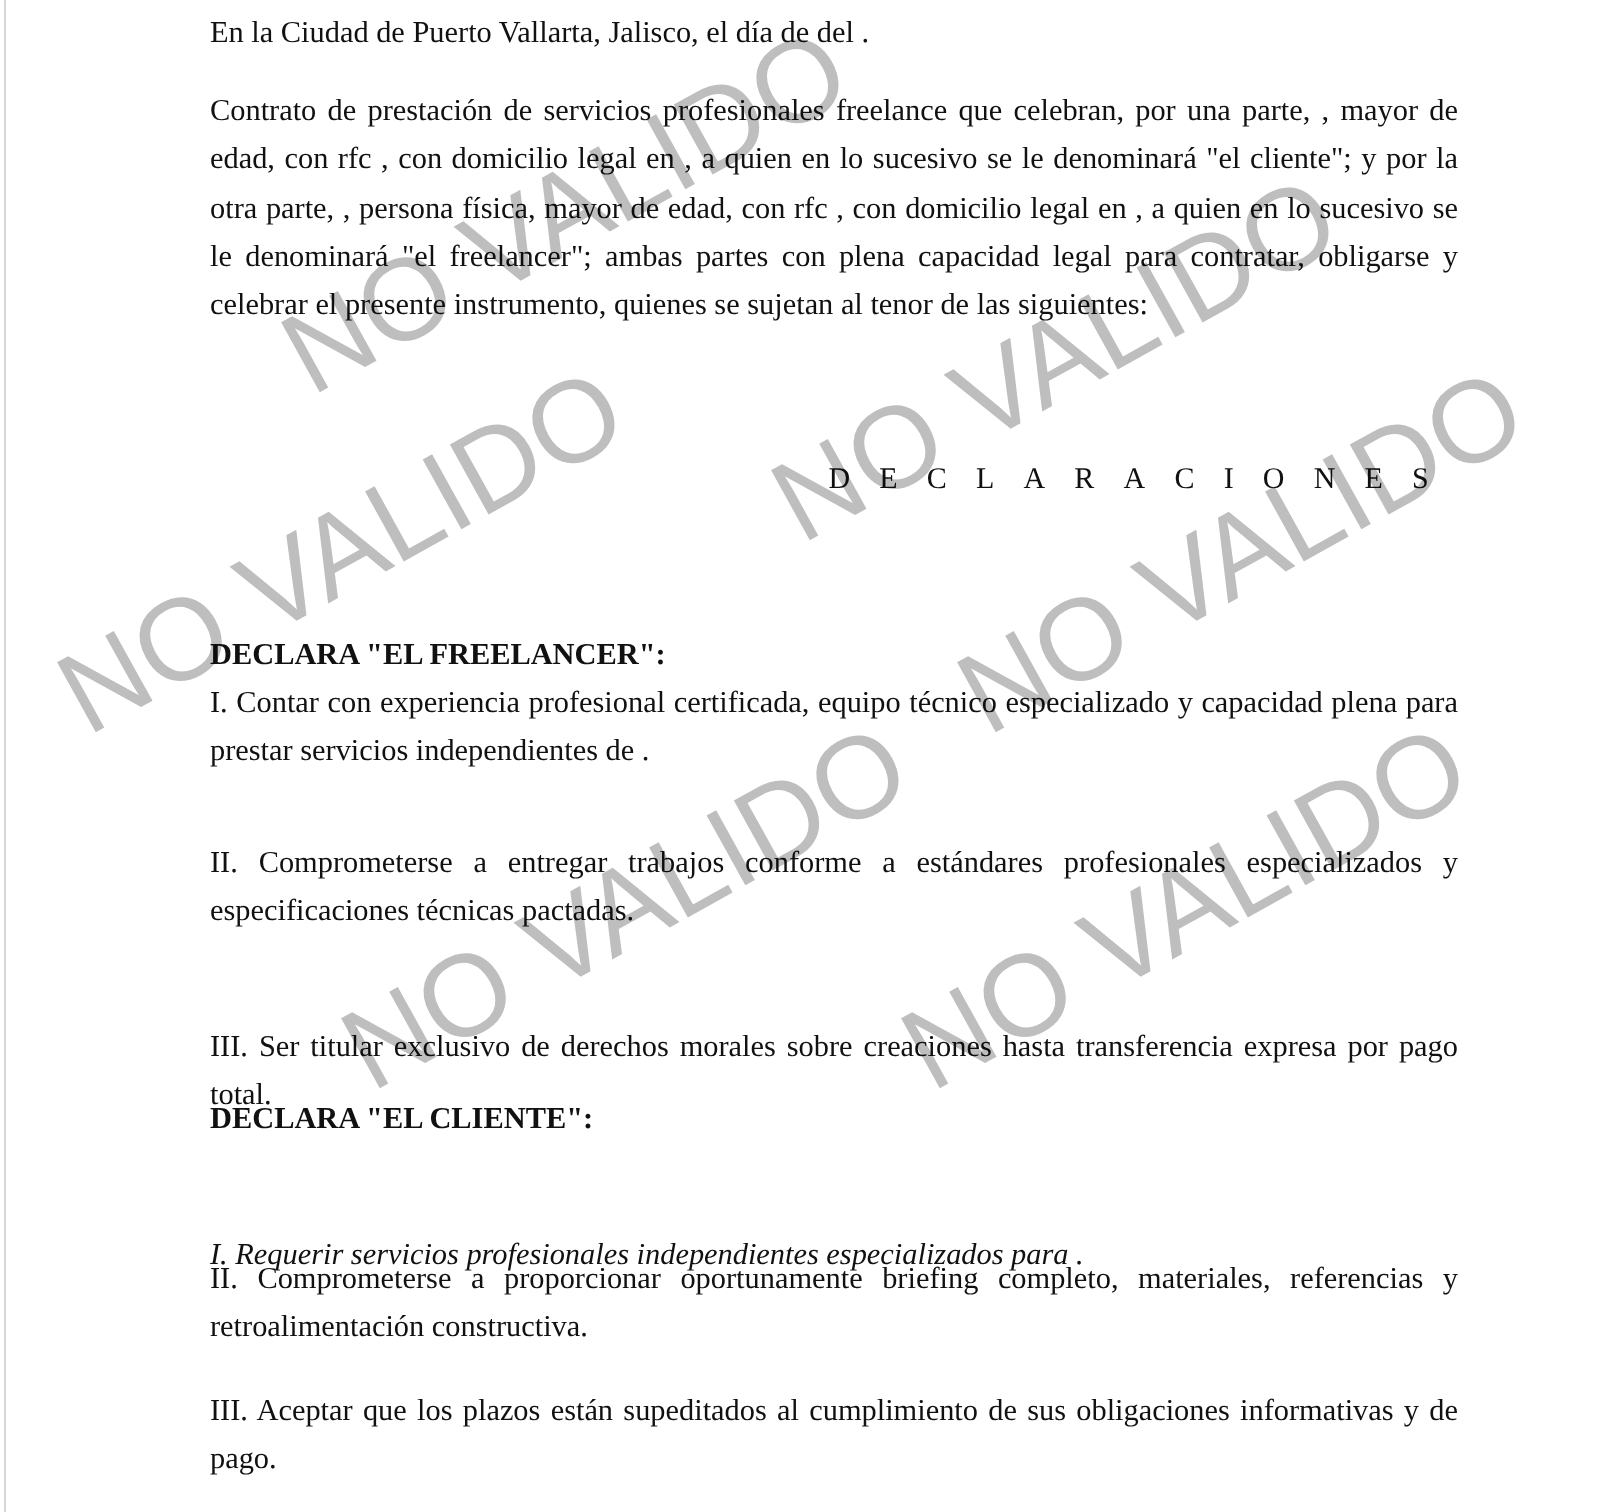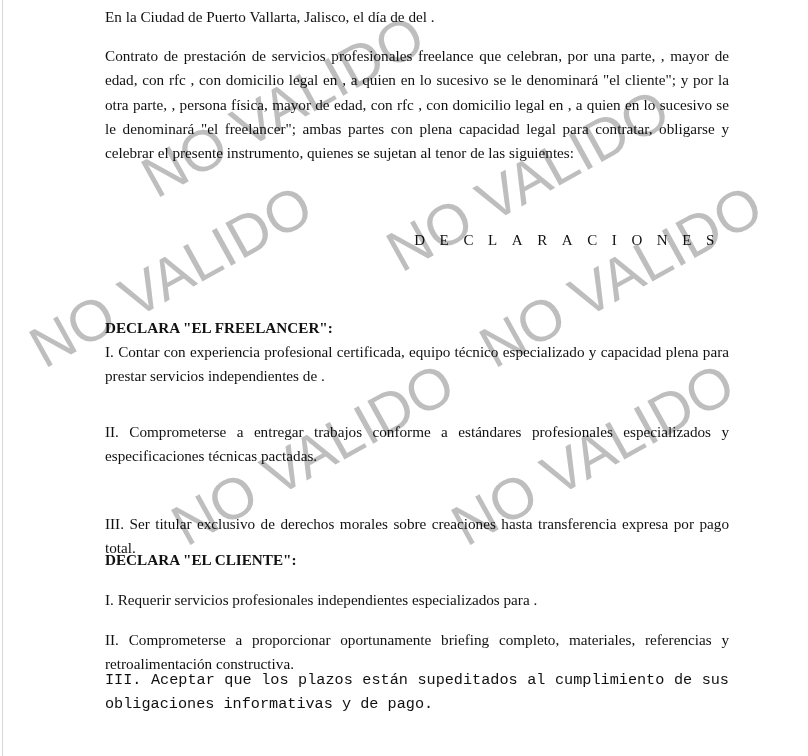--- a/index.html
+++ b/index.html
@@ -45,23 +45,23 @@
   <p class="p abs" style="top:44px;">Contrato de prestación de servicios profesionales freelance que celebran, por una parte,  , mayor de edad, con rfc  , con domicilio legal en  , a quien en lo sucesivo se le denominará "el cliente"; y por la otra parte,  , persona física, mayor de edad, con rfc  , con domicilio legal en  , a quien en lo sucesivo se le denominará "el freelancer"; ambas partes con plena capacidad legal para contratar, obligarse y celebrar el presente instrumento, quienes se sujetan al tenor de las siguientes:</p>
 
   <div class="heading-spaced" style="top:228px;">DECLARACIONES</div>
 
   <p class="p abs bold line-left" style="top:316px;">DECLARA "EL FREELANCER":</p>
   <p class="p abs" style="top:340px;">I. Contar con experiencia profesional certificada, equipo técnico especializado y capacidad plena para prestar servicios independientes de  .</p>
   <p class="p abs" style="top:420px;">II. Comprometerse a entregar trabajos conforme a estándares profesionales especializados y especificaciones técnicas pactadas.</p>
   <p class="p abs" style="top:512px;">III. Ser titular exclusivo de derechos morales sobre creaciones hasta transferencia expresa por pago total.</p>
 
   <p class="p abs bold line-left" style="top:548px;">DECLARA "EL CLIENTE":</p>
-  <p class="p abs" style="top:588px;">I. Requerir servicios profesionales independientes especializados para  .</p>
+  <p class="p abs" style="top:616px;font-style:italic;">I. Requerir servicios profesionales independientes especializados para  .</p>
   <p class="p abs" style="top:628px;">II. Comprometerse a proporcionar oportunamente briefing completo, materiales, referencias y retroalimentación constructiva.</p>
-  <p class="p abs" style="top:668px;font-family:Liberation Mono, monospace;">III. Aceptar que los plazos están supeditados al cumplimiento de sus obligaciones informativas y de pago.</p>
+  <p class="p abs" style="top:694px;">III. Aceptar que los plazos están supeditados al cumplimiento de sus obligaciones informativas y de pago.</p>
 </div>
 
 <div class="wm" style="left:130px; top:152px; transform: rotate(-29deg);">NO VALIDO</div>
 <div class="wm" style="left:18px; top:322px; transform: rotate(-29deg);">NO VALIDO</div>
 <div class="wm" style="left:375px; top:226px; transform: rotate(-29deg);">NO VALIDO</div>
 <div class="wm" style="left:468px; top:322px; transform: rotate(-29deg);">NO VALIDO</div>
 <div class="wm" style="left:160px; top:500px; transform: rotate(-29deg);">NO VALIDO</div>
 <div class="wm" style="left:440px; top:500px; transform: rotate(-29deg);">NO VALIDO</div>
 
 </body></html>

